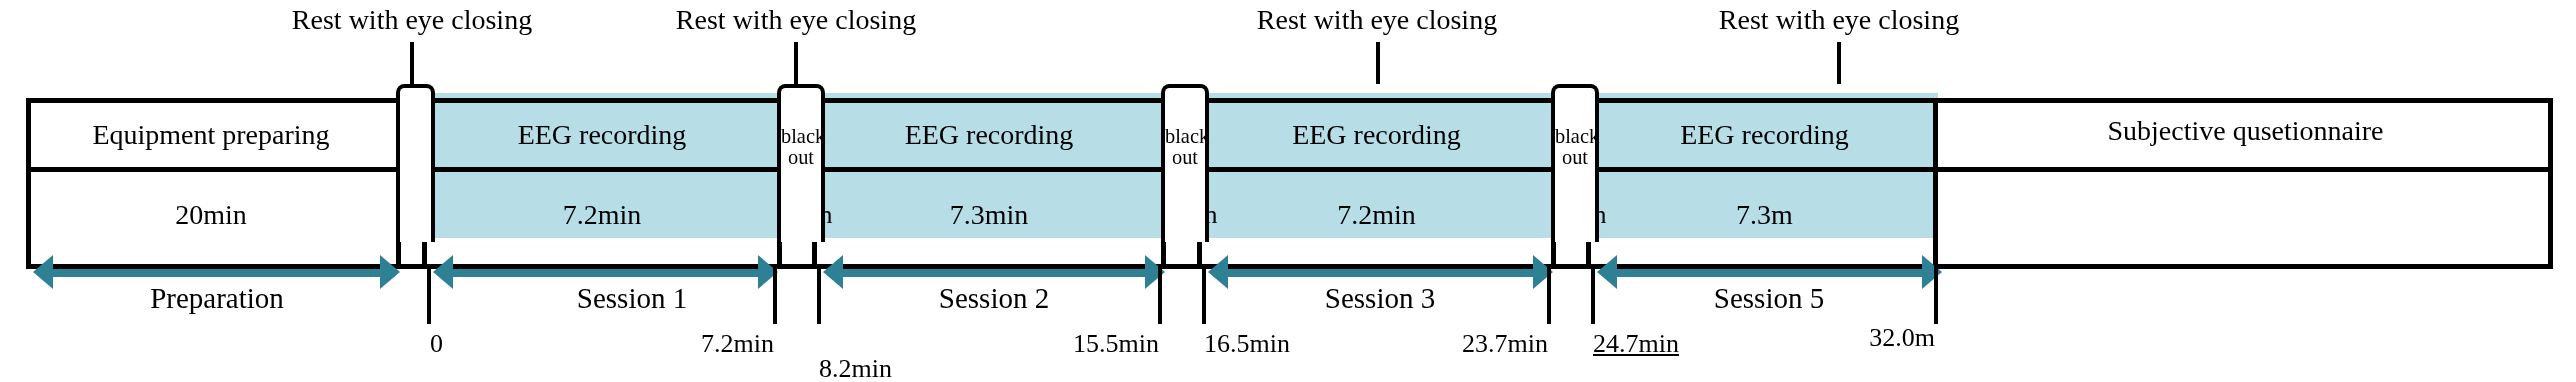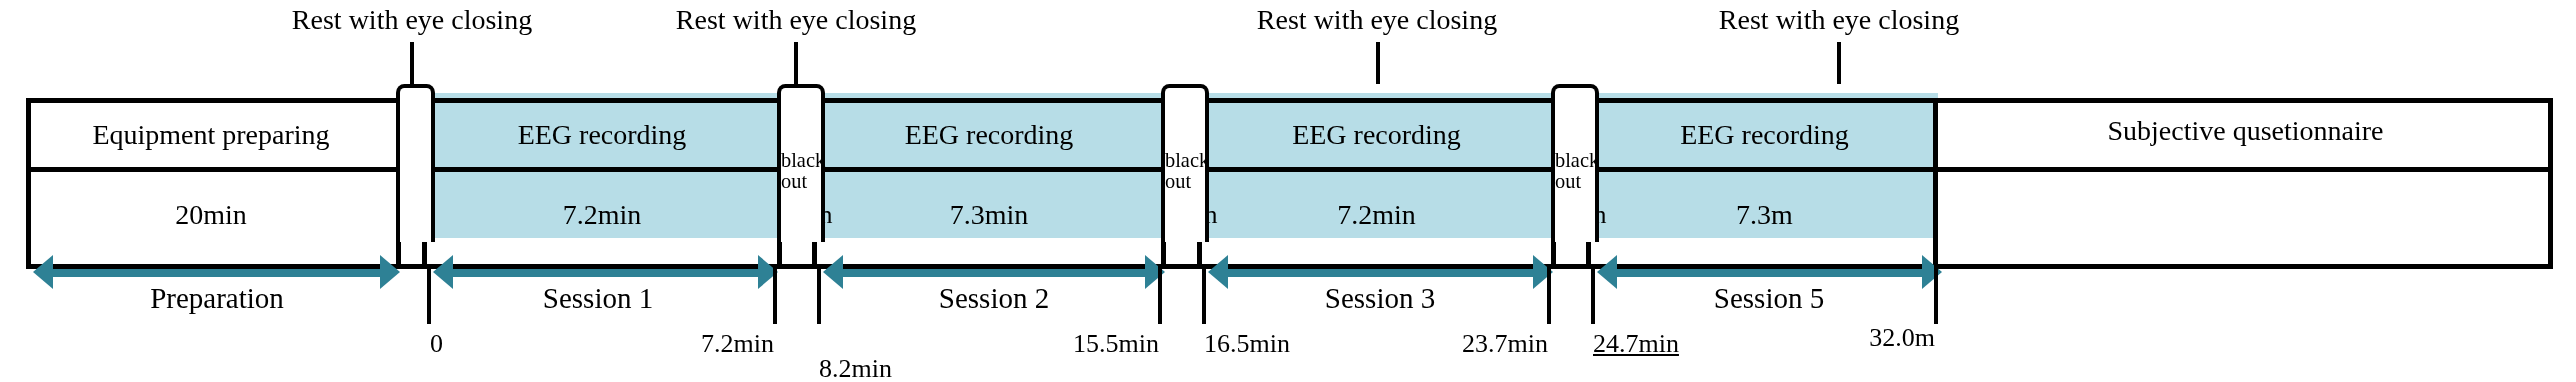--- a/index.html
+++ b/index.html
@@ -18,21 +18,21 @@
   
   .cell{position:absolute;display:flex;align-items:center;justify-content:center;
         text-align:center;white-space:nowrap;line-height:1.02;}
   .cell.title{font-size:28px;}
   .cell.dur{font-size:28px;}
   .cell.small{font-size:20.4px;}
 
   
   .restbox{position:absolute;border:4.8px solid #000;border-radius:8.4px;background:#fff;}
   .restbox .lbl{position:absolute;left:0;right:0;top:50%;transform:translateY(-50%);
-                font-size:20.4px;line-height:1.05;white-space:nowrap;margin-top:24px;}
+                text-align:center;font-size:20.4px;line-height:1.05;white-space:nowrap;}
 
   
   .arrowwrap{position:absolute;height:35px;}
   .arrowwrap .shaft{position:absolute;left:18px;right:18px;top:50%;height:7.8px;
                     margin-top:-3.6px;background:#2e8195;}
   .arrowwrap .head{position:absolute;top:50%;width:0;height:0;
                    border-top:17.4px solid transparent;border-bottom:17.4px solid transparent;
                    margin-top:-17.4px;}
   .arrowwrap .head.l{left:0;border-right:20.4px solid #2e8195;}
   .arrowwrap .head.r{right:0;border-left:20.4px solid #2e8195;}
@@ -118,21 +118,21 @@
         <div class="shaft" style="background: rgb(46, 129, 149);"></div>
         <div class="head l" style="border-right-color: rgb(46, 129, 149);"></div>
         <div class="head r" style="border-left-color: rgb(46, 129, 149);"></div>
       </div>
       <div class="seglabel" style="left: 217px; top: 282px;">Preparation</div>
       <div class="arrowwrap" style="left: 433px; width: 345px; top: 255px;">
         <div class="shaft" style="background: rgb(46, 129, 149);"></div>
         <div class="head l" style="border-right-color: rgb(46, 129, 149);"></div>
         <div class="head r" style="border-left-color: rgb(46, 129, 149);"></div>
       </div>
-      <div class="seglabel" style="left: 598px; top: 282px;">Session 1</div>
+      <div class="seglabel" style="left: 632px; top: 282px;">Session 1</div>
       <div class="arrowwrap" style="left: 823px; width: 342px; top: 255px;">
         <div class="shaft" style="background: rgb(46, 129, 149);"></div>
         <div class="head l" style="border-right-color: rgb(46, 129, 149);"></div>
         <div class="head r" style="border-left-color: rgb(46, 129, 149);"></div>
       </div>
       <div class="seglabel" style="left: 994px; top: 282px;">Session 2</div>
       <div class="arrowwrap" style="left: 1208px; width: 345px; top: 255px;">
         <div class="shaft" style="background: rgb(46, 129, 149);"></div>
         <div class="head l" style="border-right-color: rgb(46, 129, 149);"></div>
         <div class="head r" style="border-left-color: rgb(46, 129, 149);"></div>

